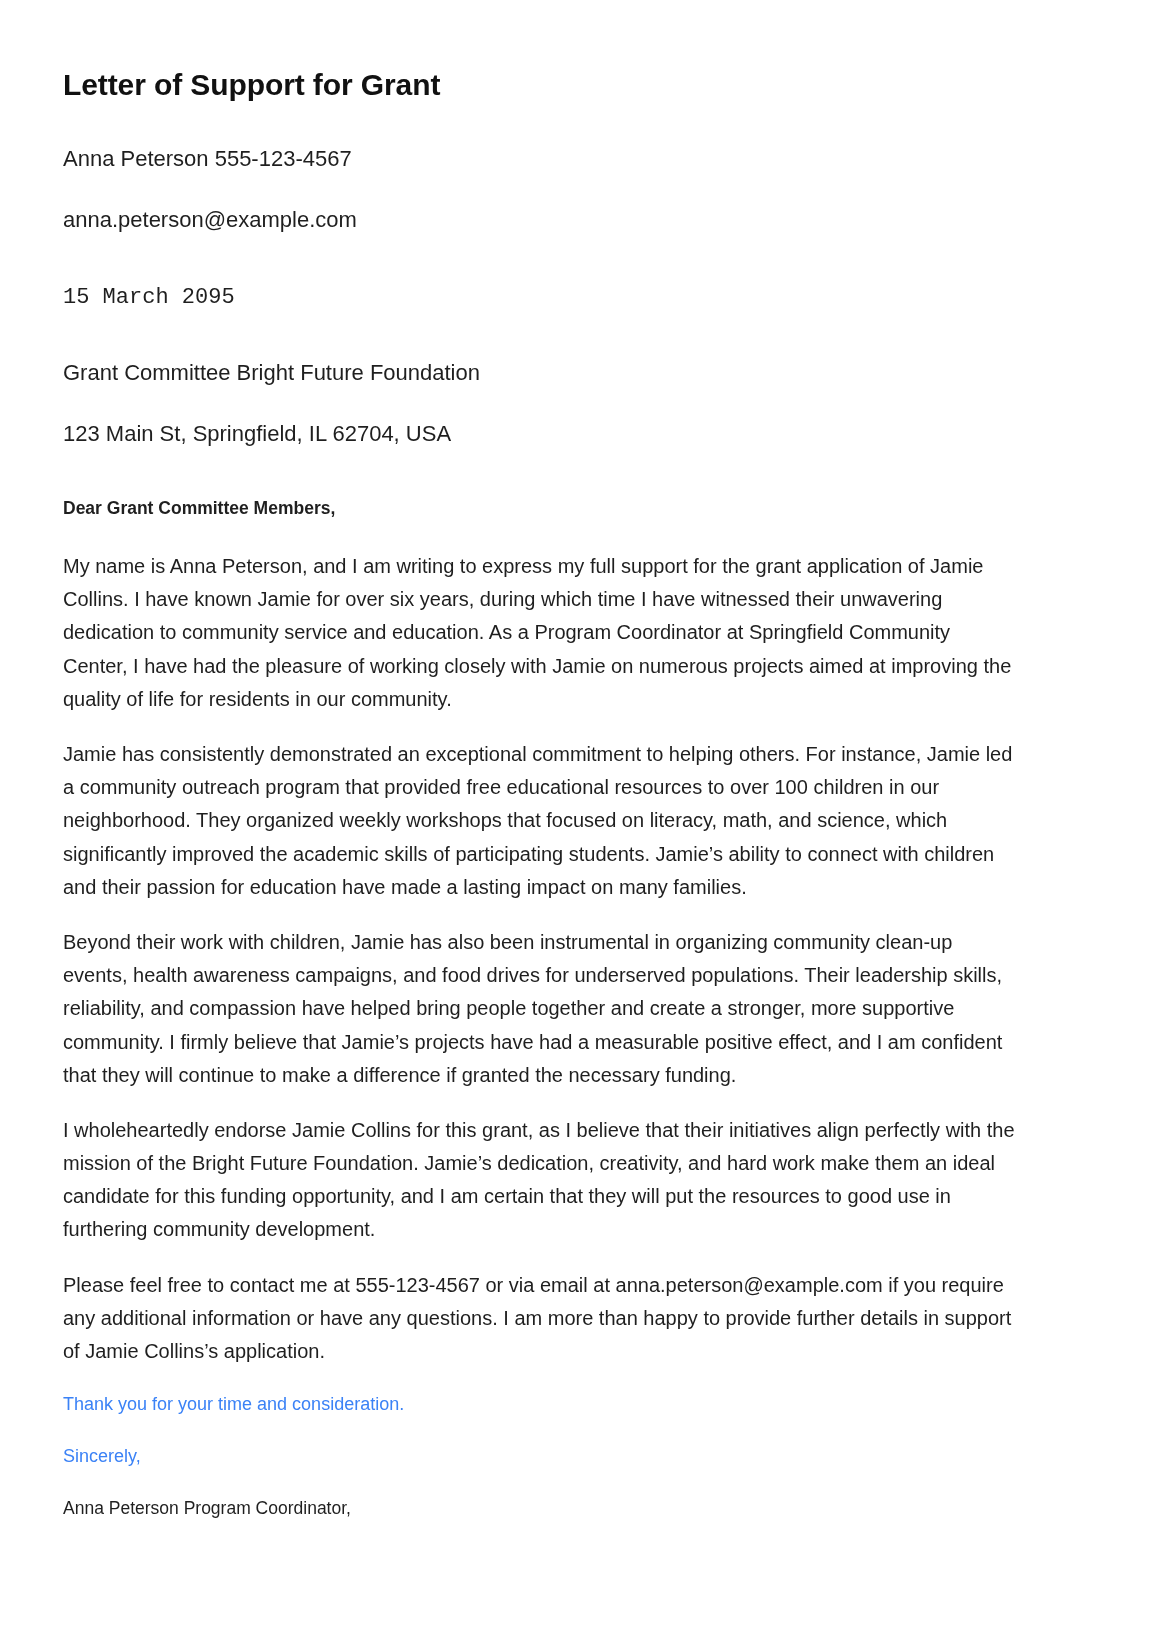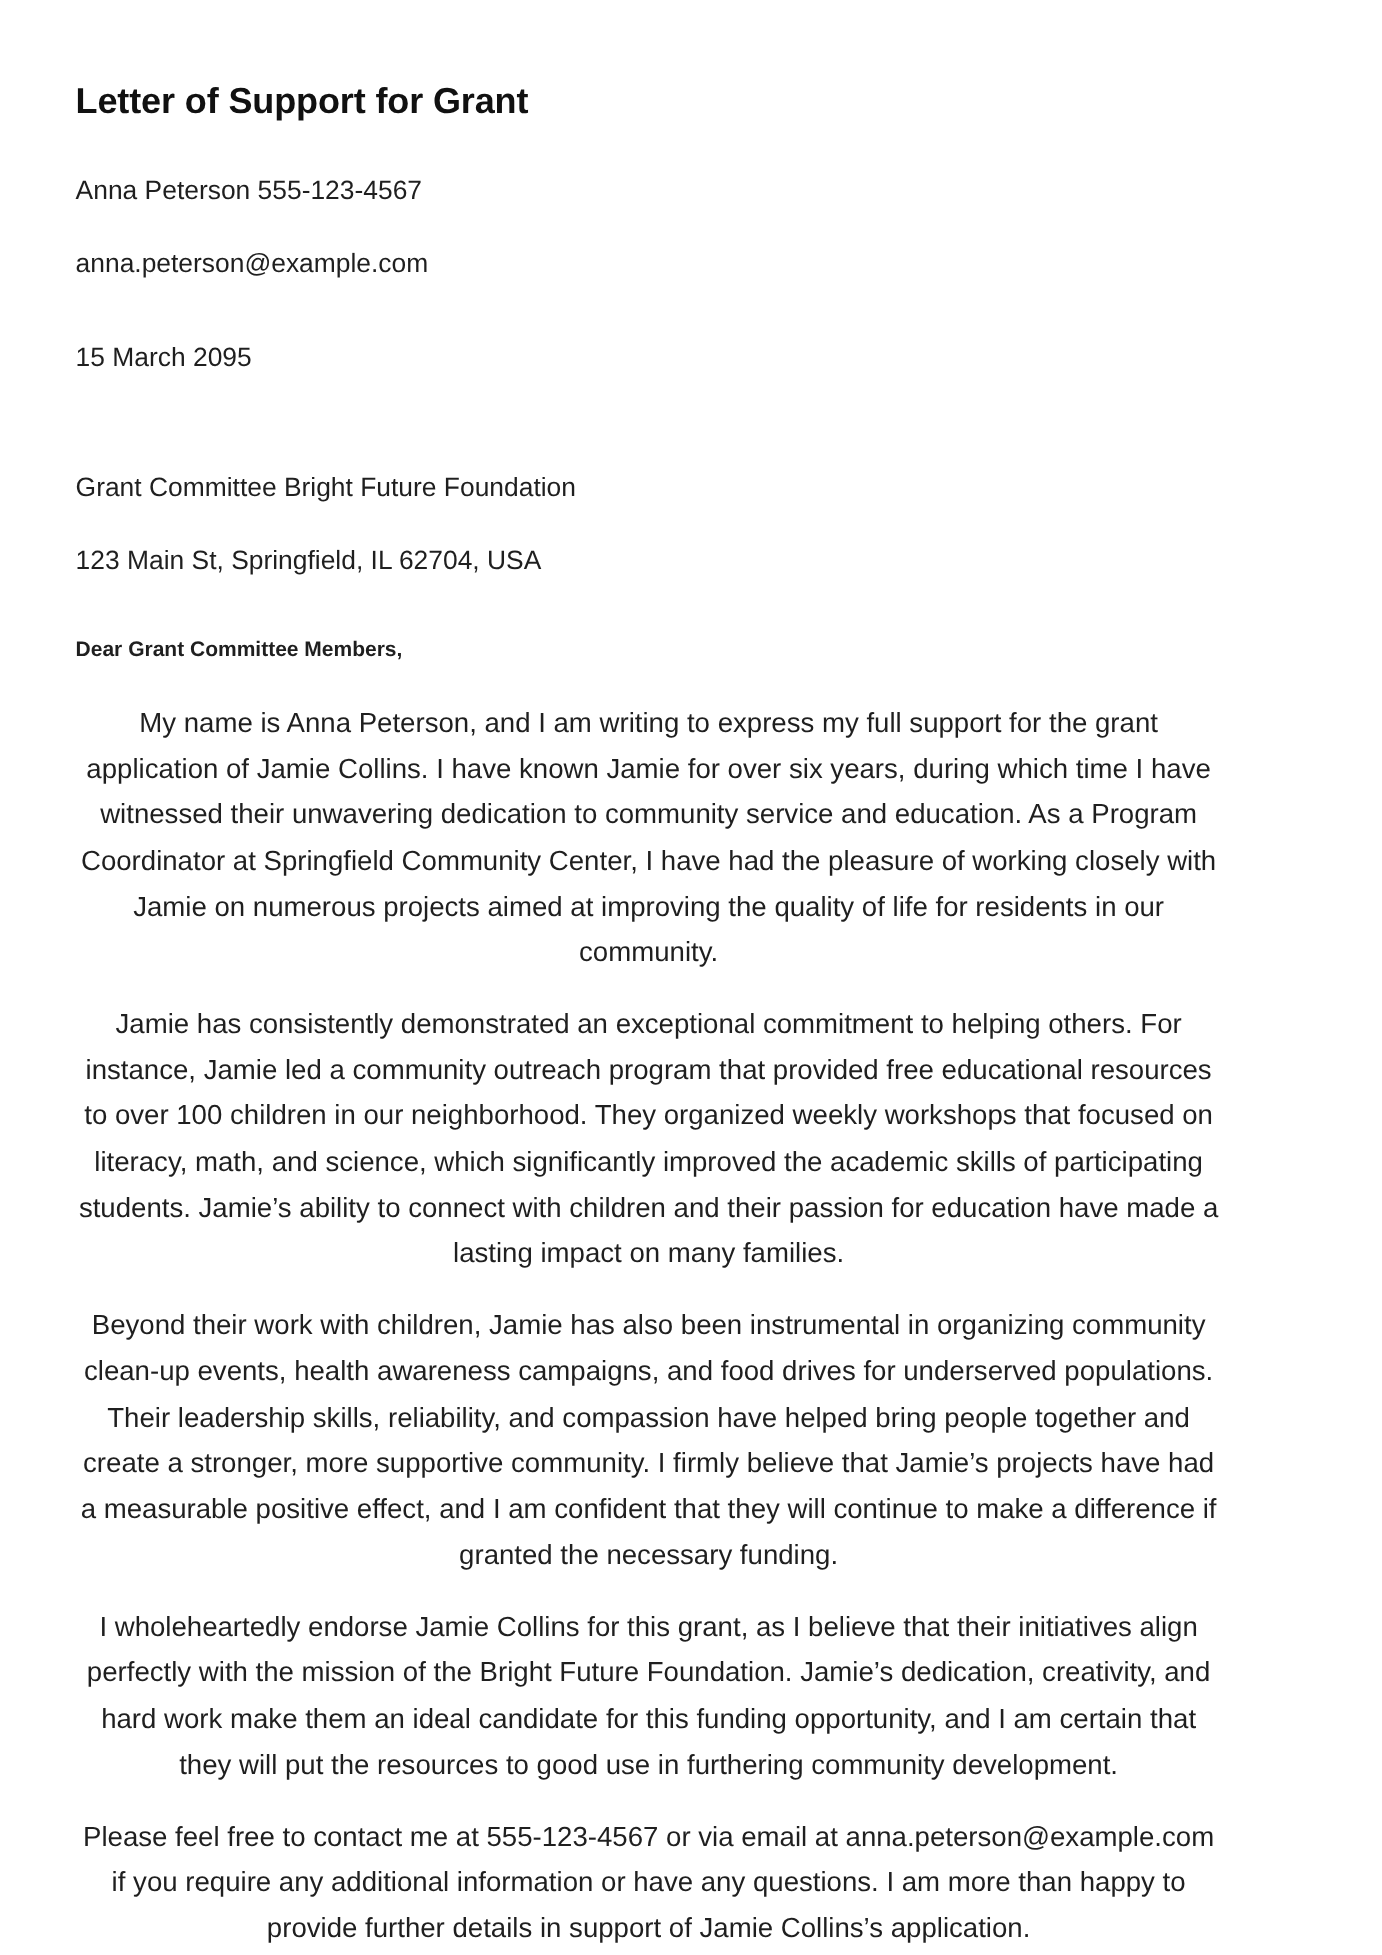--- a/index.html
+++ b/index.html
@@ -32,36 +32,37 @@
   .meta-line {
     font-size: 22px;
     line-height: 1.55;
     margin: 0 0 27px 0;
     color: #1f1f1f;
   }
   .meta-gap-large {
     margin-bottom: 44px;
   }
   .meta-gap-xl {
-    margin-bottom: 74px;
+    margin-bottom: 41px;
+    font-family: Liberation Mono, monospace;
   }
   .salutation {
     font-size: 17.5px;
     line-height: 1.55;
     margin: 0 0 28px 0;
     color: #1f1f1f;
     font-weight: bold;
   }
   .body-par {
-    font-size: 23px;
+    font-size: 20px;
     line-height: 1.66;
     margin: 0 0 22px 0;
     max-width: 955px;
     color: #1f1f1f;
-    text-align: center;
+    text-align: left;
   }
   .closing-line {
     font-size: 18px;
     line-height: 1.66;
     margin: 0 0 22px 0;
     color: #3b82f6;
   }
   .signature-block {
     font-size: 17.5px;
     line-height: 1.6;
@@ -99,15 +100,16 @@
 
   <p class="body-par">I wholeheartedly endorse Jamie Collins for this grant, as I believe that their initiatives align perfectly with the mission of the Bright Future Foundation. Jamie’s dedication, creativity, and hard work make them an ideal candidate for this funding opportunity, and I am certain that they will put the resources to good use in furthering community development.</p>
 
   <p class="body-par">Please feel free to contact me at 555-123-4567 or via email at anna.peterson@example.com if you require any additional information or have any questions. I am more than happy to provide further details in support of Jamie Collins’s application.</p>
 
   <p class="closing-line">Thank you for your time and consideration.</p>
 
   <p class="closing-line">Sincerely,</p>
 
   <div class="signature-block">
+    <span class="sig-line">Anna Peterson Program Coordinator,</span>
   </div>
 
 </div>
 
 </body></html>

